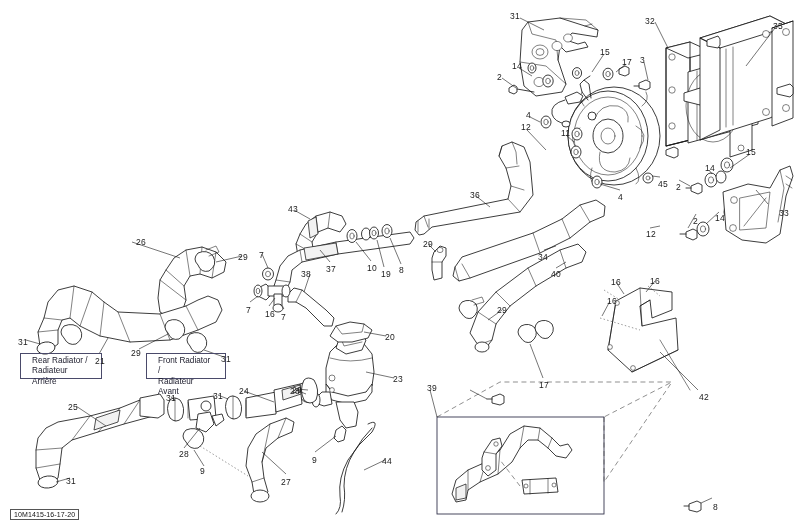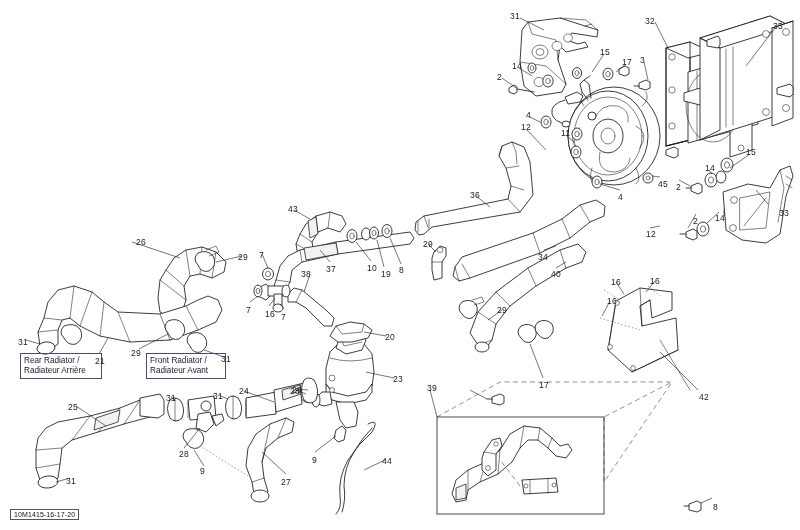--- a/index.html
+++ b/index.html
@@ -33,21 +33,21 @@
     white-space: nowrap;
     letter-spacing: 0.2px;
   }
   .region-box {
     position: absolute;
     border: 1px solid #4a4a6a;
     background: transparent;
     font-size: 8.2px;
     color: #1a1a2a;
     line-height: 1.25;
-    padding: 2px 3px;
+    padding: 2px 11px;
     box-sizing: border-box;
     font-family: "Liberation Sans", sans-serif;
   }
   .region-box .l2 { display: block; }
   #footer-code {
     position: absolute;
     left: 10px;
     top: 509px;
     border: 1px solid #555;
     padding: 1px 3px;

